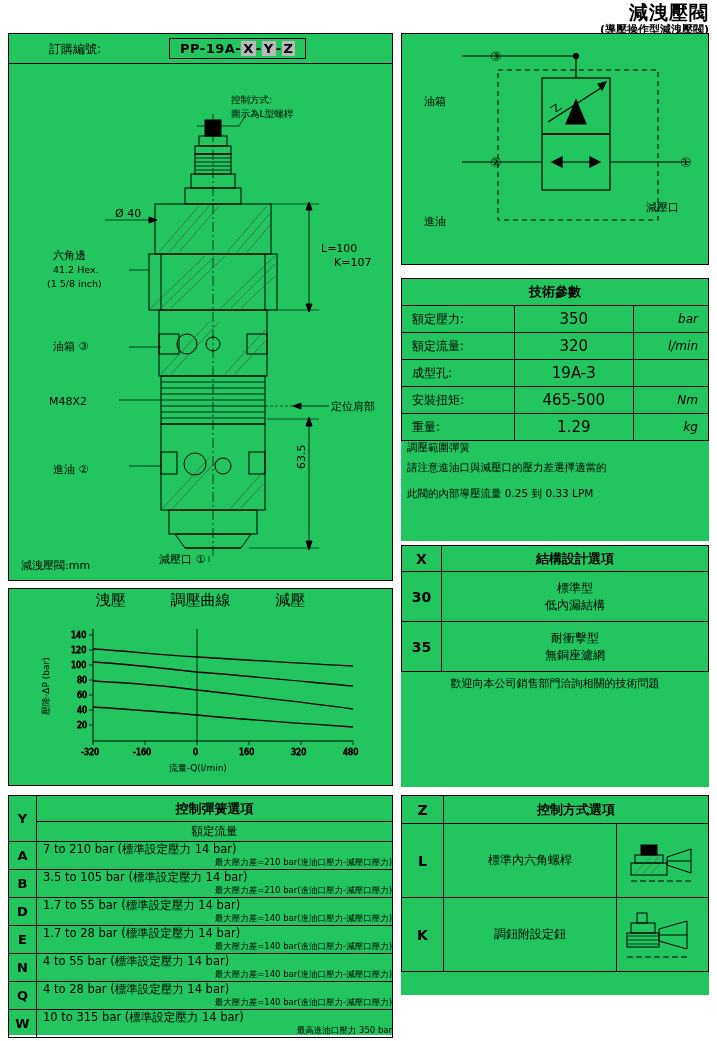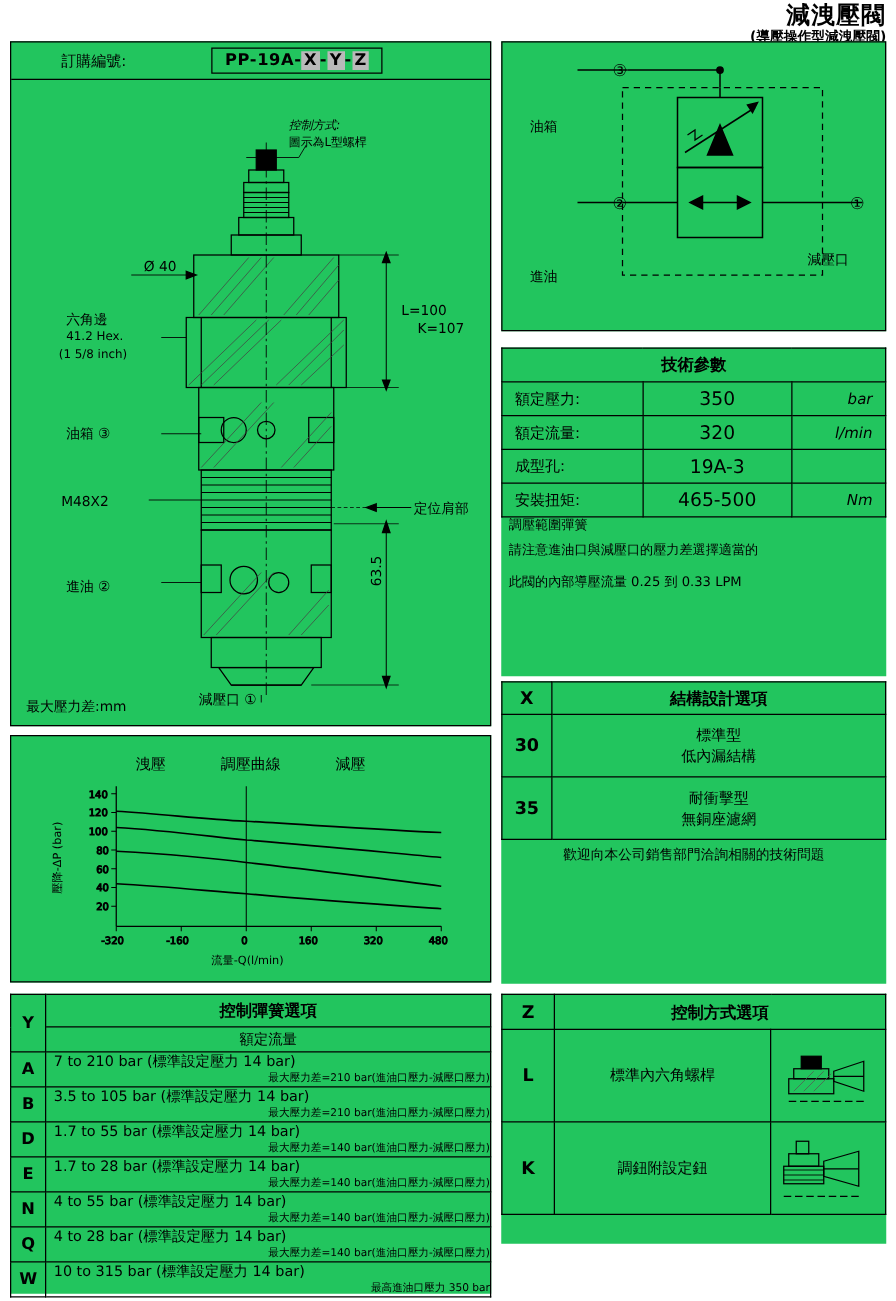--- a/index.html
+++ b/index.html
@@ -55,21 +55,21 @@
 
   
   #ytab td.key { width:28px; font-weight:bold; font-size:13px; }
   #ytab .rng { text-align:left; padding-left:6px; font-size:11.5px; }
   #ytab .sub { font-size:8.5px; text-align:right; padding-left:18px; }
 
   
   #ztab td.key { width:42px; font-weight:bold; font-size:14px; }
   #ztab td.zlabel { font-size:12px; }
 
-  .chartTitleRow { position:absolute; width:100%; top:14px; text-align:center; font-size:12px; }
+  .chartTitleRow { position:absolute; width:100%; top:2px; text-align:center; font-size:15px; }
 
   svg { display:block; }
 </style>
 </head>
 <body>
 
 <div class="page">
 
   <div class="hdr">
     <div class="t1">減洩壓閥</div>
@@ -190,35 +190,35 @@
         <line x1="188" y1="62" x2="230" y2="62" stroke-width="0.7"></line>
         <line x1="230" y1="62" x2="236" y2="52" stroke-width="0.7"></line>
         <line x1="120" y1="206" x2="140" y2="206" stroke-width="0.7"></line>
         <line x1="120" y1="283" x2="152" y2="283" stroke-width="0.7"></line>
         <line x1="110" y1="336" x2="152" y2="336" stroke-width="0.7"></line>
         <line x1="120" y1="402" x2="152" y2="402" stroke-width="0.7"></line>
         <line x1="200" y1="492" x2="200" y2="498" stroke-width="0.7"></line>
       </g>
     </svg>
 
-    <span class="lbl sm" style="left:222px; top:60px;font-style:italic;">控制方式:</span>
+    <span class="lbl sm" style="left:222px; top:60px;">控制方式:</span>
     <span class="lbl sm" style="left:222px; top:74px;">圖示為L型螺桿</span>
     <span class="lbl" style="left:106px; top:173px;">Ø 40</span>
     <span class="lbl" style="left:44px; top:214px;">六角邊</span>
     <span class="lbl sm" style="left:44px; top:230px;">41.2 Hex.</span>
     <span class="lbl sm" style="left:38px; top:244px;">(1 5/8 inch)</span>
     <span class="lbl" style="left:44px; top:305px;">油箱 ③</span>
     <span class="lbl" style="left:40px; top:361px;">M48X2</span>
     <span class="lbl" style="left:44px; top:428px;">進油 ②</span>
     <span class="lbl" style="left:150px; top:518px;">減壓口 ①</span>
     <span class="lbl" style="left:312px; top:208px;">L=100</span>
     <span class="lbl" style="left:325px; top:222px;">K=107</span>
     <span class="lbl" style="left:322px; top:365px;">定位肩部</span>
     <span class="lbl" style="left:286px; top:435px; transform:rotate(-90deg); transform-origin:left top;">63.5</span>
-    <span class="lbl" style="left:12px; top:524px;">最大壓力差:mm</span>
+    <span class="lbl" style="left:12px; top:524px;">減洩壓閥:mm</span>
   </div>
 
   <div class="box" style="left:401px; top:33px; width:308px; height:232px;">
     <svg width="305" height="229" viewBox="0 0 305 229">
       <g stroke="#000" fill="none" stroke-width="1.2">
 
         <rect x="140" y="100" width="68" height="56"></rect>
 
         <line x1="152" y1="128" x2="196" y2="128"></line>
         <path d="M160 123 L150 128 L160 133 Z" fill="#000"></path>
@@ -274,20 +274,25 @@
       </tr>
       <tr>
         <td class="name">成型孔:</td>
         <td class="val">19A-3</td>
         <td class="unit"></td>
       </tr>
       <tr>
         <td class="name">安裝扭矩:</td>
         <td class="val">465-500</td>
         <td class="unit">Nm</td>
+      </tr>
+      <tr>
+        <td class="name">重量:</td>
+        <td class="val">1.29</td>
+        <td class="unit">kg</td>
       </tr>
     </tbody>
       </table>
     <div class="note" style="margin-top:-4px;">調壓範圍彈簧</div>
     <div class="note">請注意進油口與減壓口的壓力差選擇適當的</div>
     <div class="note" style="margin-top:6px;">此閥的內部導壓流量 0.25 到 0.33 LPM</div>
   </div>
 
   <div class="box" style="left:401px; top:545px; width:308px; height:242px; border:none;">
     <table id="xtab" style="height:auto;">

